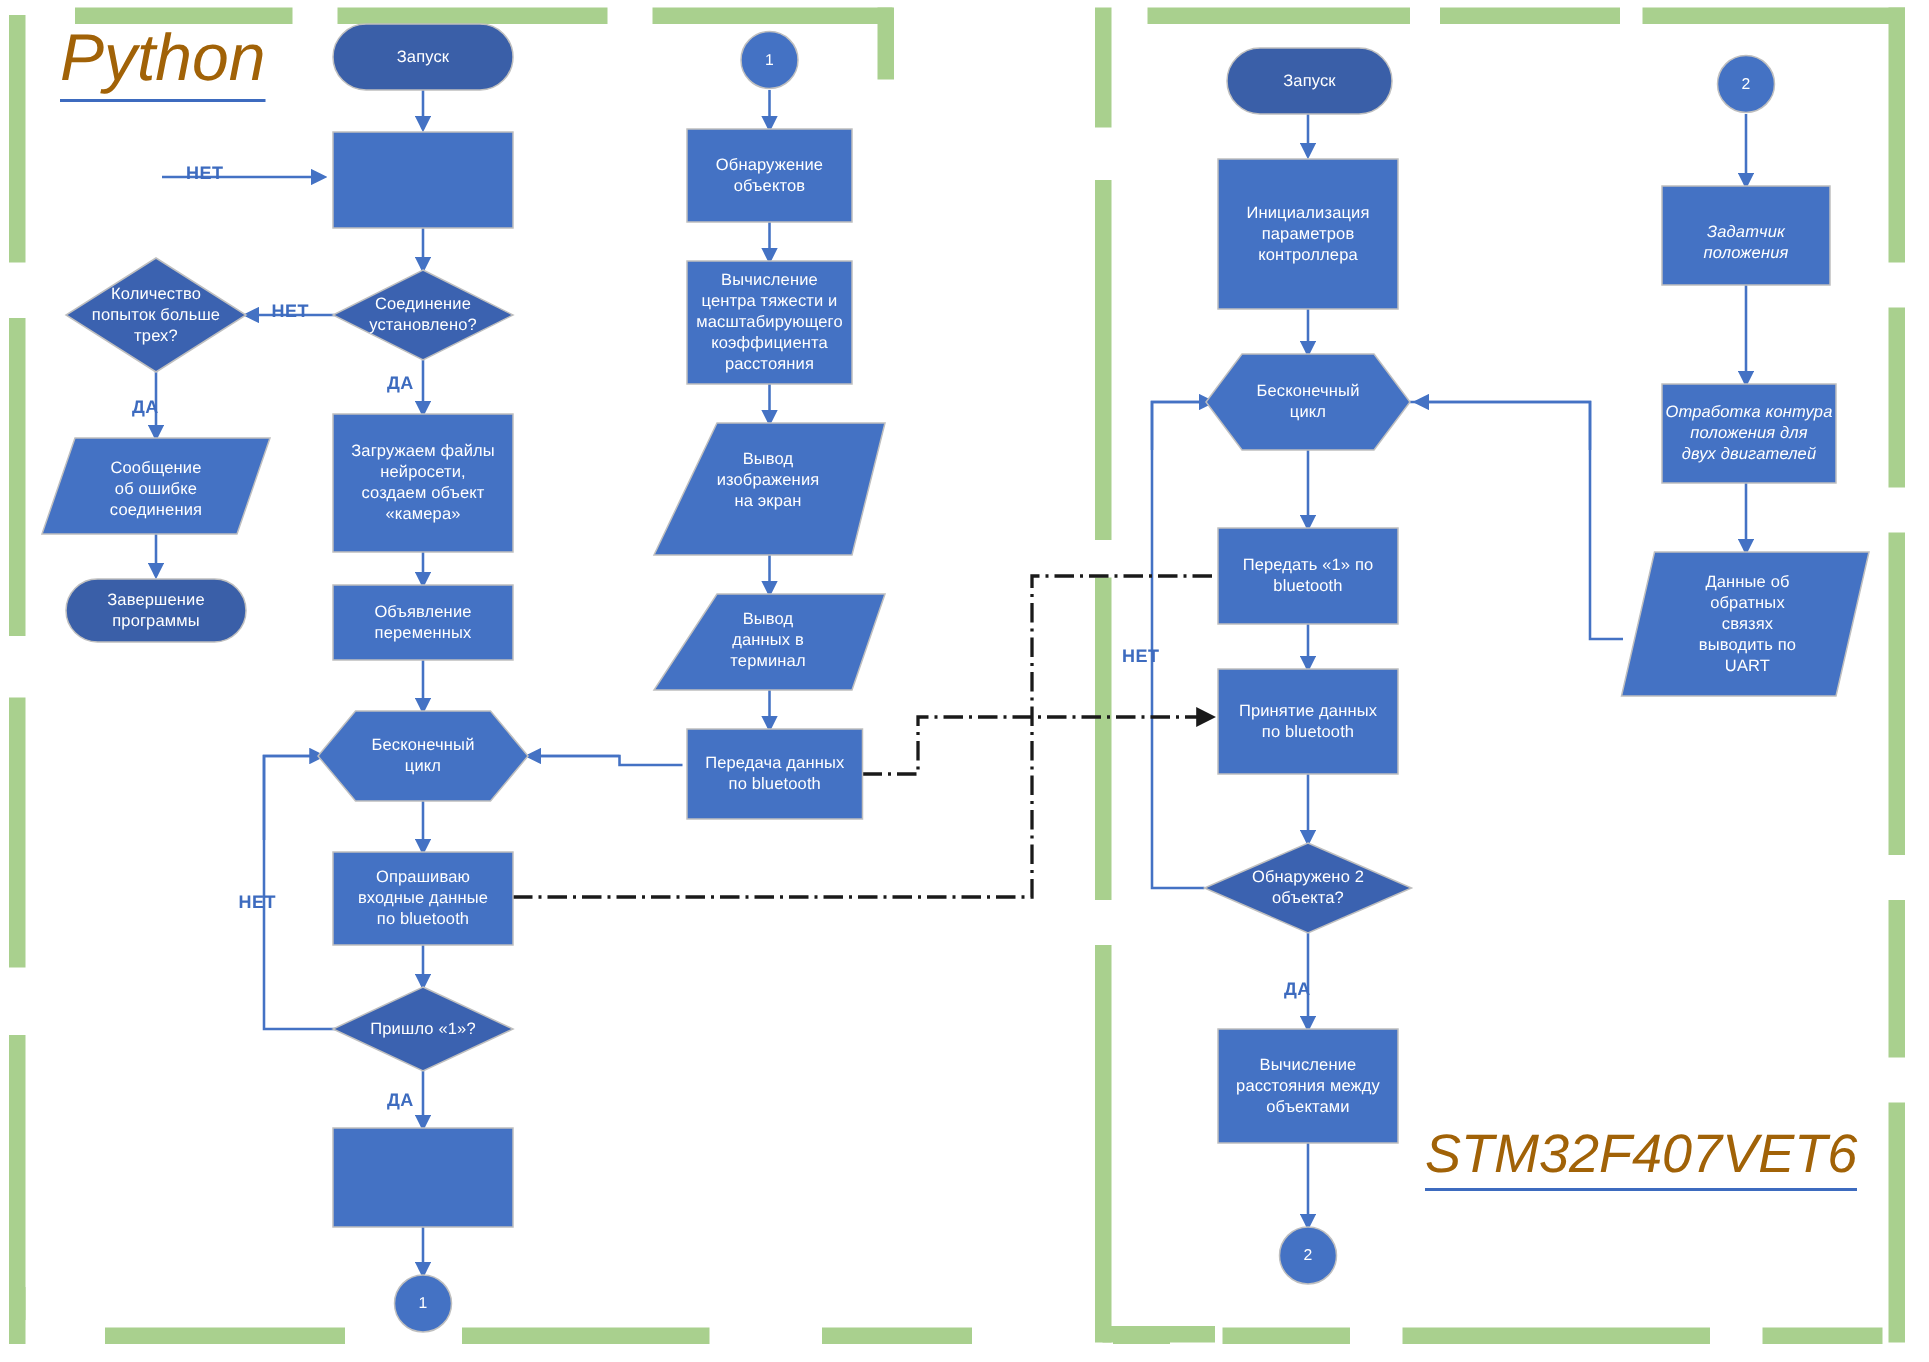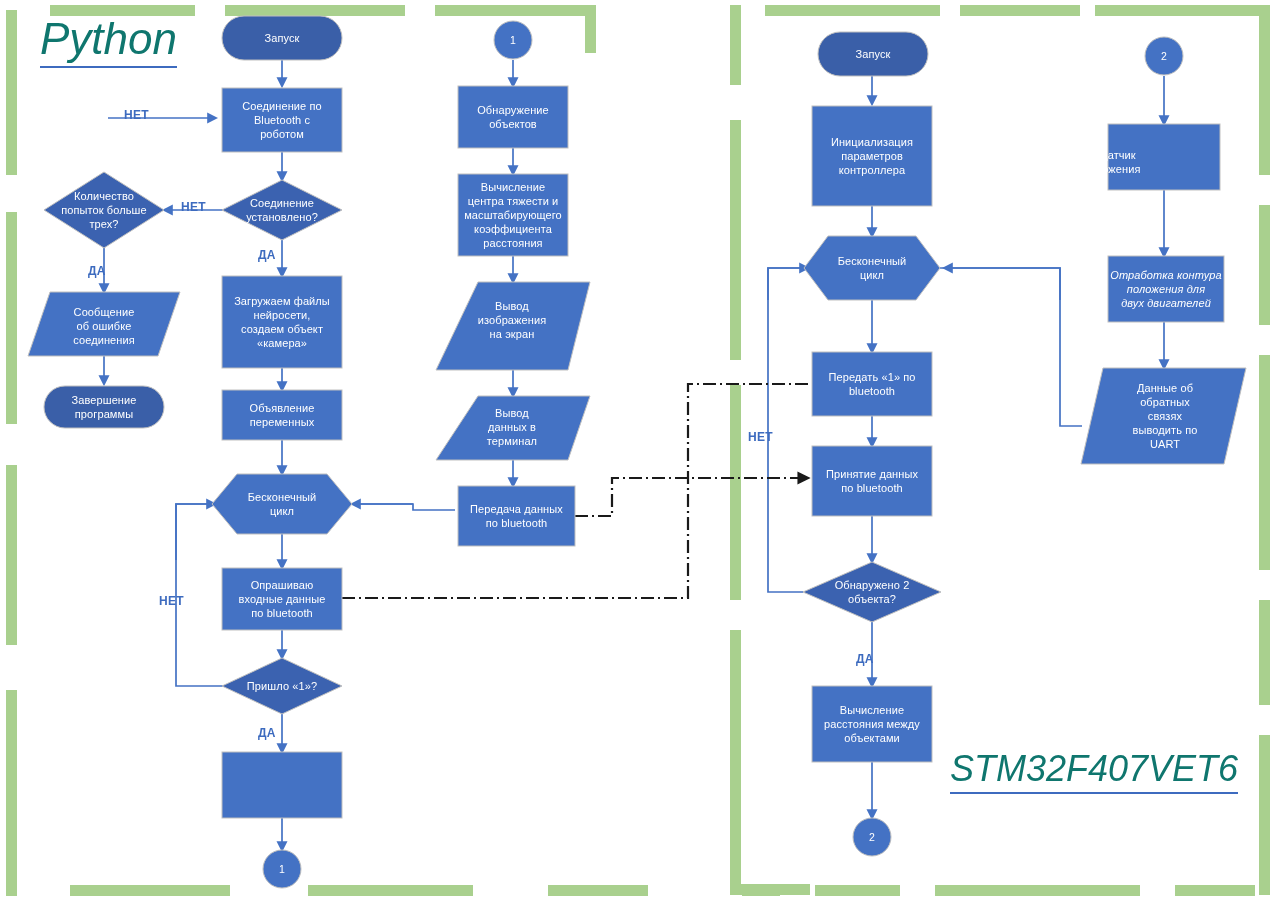--- a/index.html
+++ b/index.html
@@ -46,21 +46,21 @@
   .conn-label {
     position: absolute;
     display: flex;
     align-items: center;
     justify-content: center;
     color: #ffffff;
     font-size: 10.5px;
   }
   .title-text {
     position: absolute;
-    color: #0f766e;
+    color: #a16207;
     font-family: "Liberation Sans", sans-serif;
     font-style: italic;
     font-weight: 400;
     border-bottom: 2.5px solid #3D6BBF;
     padding-bottom: 2px;
     white-space: nowrap;
   }
   #title-python { font-size: 44px; left: 40px; top: 14px; }
   #title-stm { font-size: 36px; left: 950px; top: 748px; }
 </style>
@@ -203,23 +203,20 @@
       <circle cx="872" cy="837" r="19" fill="#4472C4"></circle>
 
       <circle cx="1164" cy="56" r="19" fill="#4472C4"></circle>
       <rect x="1108" y="124" width="112" height="66" fill="#4472C4"></rect>
       <rect x="1108" y="256" width="116" height="66" fill="#4472C4"></rect>
       <polygon points="1103,368 1246,368 1224,464 1081,464" fill="#4472C4"></polygon>
     </g>
   </svg>
 
   <div class="node-label" style="left:222px;top:16px;width:120px;height:44px;">Запуск</div>
-  <div class="node-label" style="left:224px;top:88px;width:116px;height:64px;">Соединение по
-Bluetooth с
-роботом</div>
   <div class="node-label" style="left:224px;top:186px;width:116px;height:48px;">Соединение
 установлено?</div>
   <div class="node-label" style="left:46px;top:176px;width:116px;height:68px;">Количество
 попыток больше
 трех?</div>
   <div class="node-label" style="left:40px;top:294px;width:128px;height:64px;">Сообщение
 об ошибке
 соединения</div>
   <div class="node-label" style="left:44px;top:386px;width:120px;height:42px;">Завершение
 программы</div>
@@ -265,21 +262,21 @@
   <div class="node-label" style="left:810px;top:446px;width:124px;height:70px;">Принятие данных
 по bluetooth</div>
   <div class="node-label" style="left:812px;top:570px;width:120px;height:44px;">Обнаружено 2
 объекта?</div>
   <div class="node-label" style="left:808px;top:686px;width:128px;height:76px;">Вычисление
 расстояния между
 объектами</div>
   <div class="conn-label" style="left:853px;top:818px;width:38px;height:38px;">2</div>
 
   <div class="conn-label" style="left:1145px;top:37px;width:38px;height:38px;">2</div>
-  <div class="node-label" style="left:1056px;top:124px;width:112px;height:76px;">Задатчик
+  <div class="node-label" style="left:1108px;top:124px;width:112px;height:76px;font-style:italic;">Задатчик
 положения</div>
   <div class="node-label" style="left:1104px;top:256px;width:124px;height:66px;font-style:italic;">Отработка контура
 положения для
 двух двигателей</div>
   <div class="node-label" style="left:1106px;top:370px;width:118px;height:92px;">Данные об
 обратных
 связях
 выводить по
 UART</div>
 

